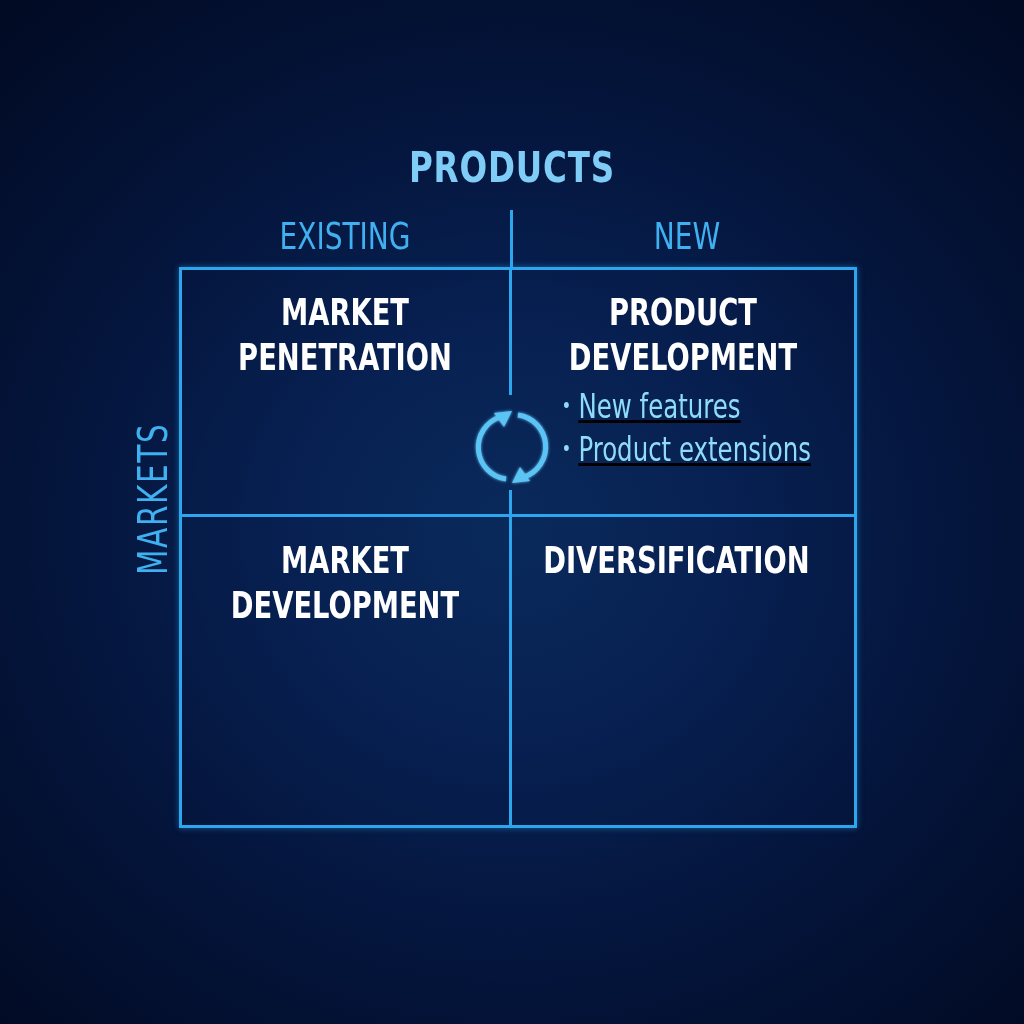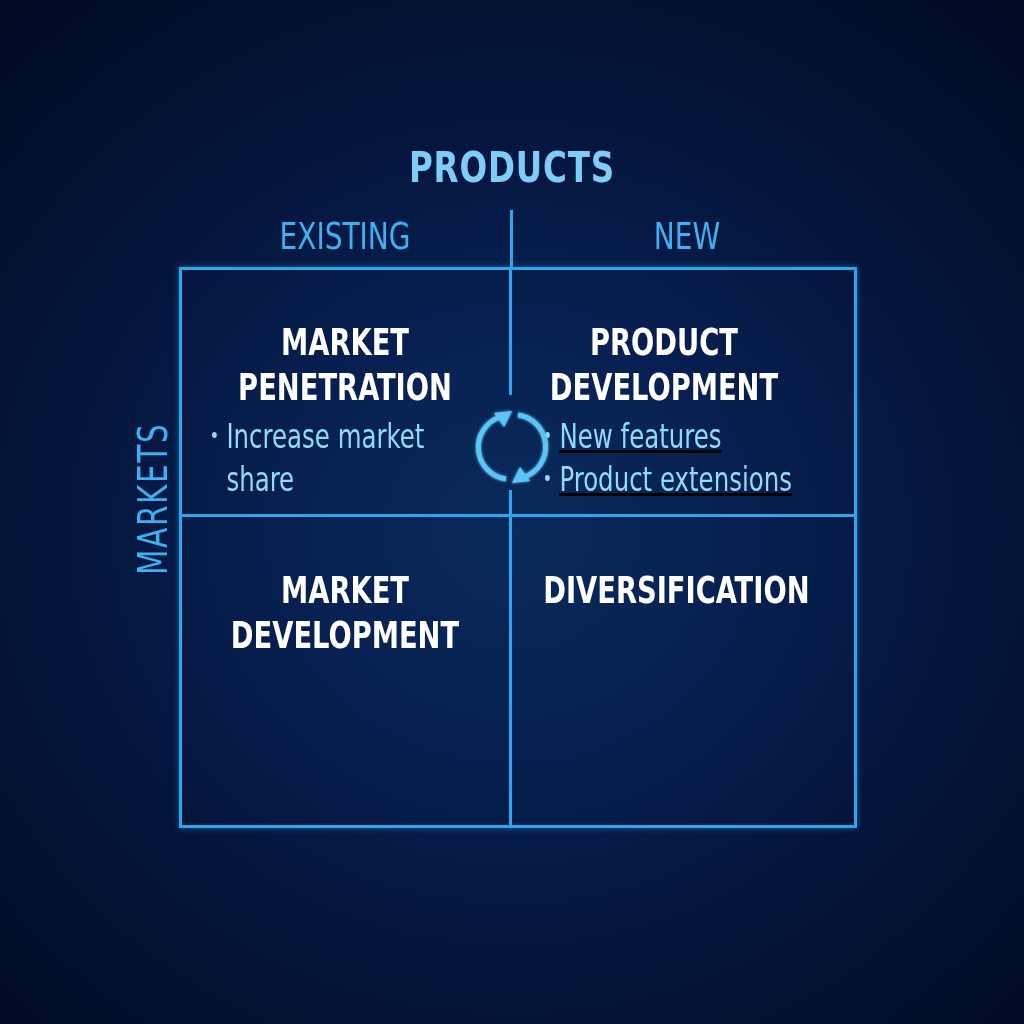--- a/index.html
+++ b/index.html
@@ -36,37 +36,37 @@
     box-shadow: 0 0 6px rgba(45,166,238,0.5);
   }
   .vline {
     position:absolute; left:509px; width:3px; background:#2da6ee;
   }
   .vline.top { top:267px; height:128px; }
   .vline.bottom { top:490px; height:338px; }
   .hline {
     position:absolute; left:179px; top:514px; width:678px; height:3px; background:#2da6ee;
   }
-  .quad { position:absolute;margin-top:30px; }
+  .quad { position:absolute; }
   .quad-title {
     color:#ffffff; font-weight:bold; font-size:38px; line-height:45px; text-align:center;
     transform:scaleX(0.80); transform-origin:center; white-space:nowrap;
   }
   .quad ul { list-style:none; margin:0; padding:0; }
   .quad li {
     position:relative; color:#8fdcf8; font-size:34px; line-height:43px; white-space:nowrap;
     transform:scaleX(0.80); transform-origin:left center;
   }
   .bullet {
     display:inline-block; width:6px; height:6px; border-radius:50%;
     background:#8fdcf8; vertical-align:middle; margin-right:12px; position:relative; top:-4px;
   }
   .q-pen { left:182px; top:290px; width:326px; }
   .q-pen ul { margin-left:30px; margin-top:5px; }
-  .q-prod { left:493px; top:290px; width:342px; }
+  .q-prod { left:512px; top:290px; width:342px; }
   .q-prod ul { margin-left:52px; margin-top:5px;text-decoration:underline; }
   .q-mdev { left:182px; top:538px; width:326px; }
   .q-mdev ul { margin-left:30px; margin-top:5px; }
   .q-div { left:512px; top:538px; width:312px; }
   .q-div ul { margin-left:26px; margin-top:12px; }
   .cycle {
     position:absolute; left:470px; top:405px; width:84px; height:84px;
   }
 </style>
 </head>
@@ -82,24 +82,20 @@
 </div>
 
 <div class="grid"></div>
 <div class="vline top"></div>
 <div class="vline bottom"></div>
 <div class="hline"></div>
 
 <div class="quad q-pen">
   <div class="quad-title">MARKET</div>
   <div class="quad-title">PENETRATION</div>
-  <ul>
-    <li><span class="bullet"></span><span>Increase market</span></li>
-    <li style="padding-left:18px;"><span>share</span></li>
-  </ul>
 </div>
 
 <div class="quad q-prod">
   <div class="quad-title">PRODUCT</div>
   <div class="quad-title">DEVELOPMENT</div>
   <ul>
     <li><span class="bullet"></span><span>New features</span></li>
     <li><span class="bullet"></span><span>Product extensions</span></li>
   </ul>
 </div>

